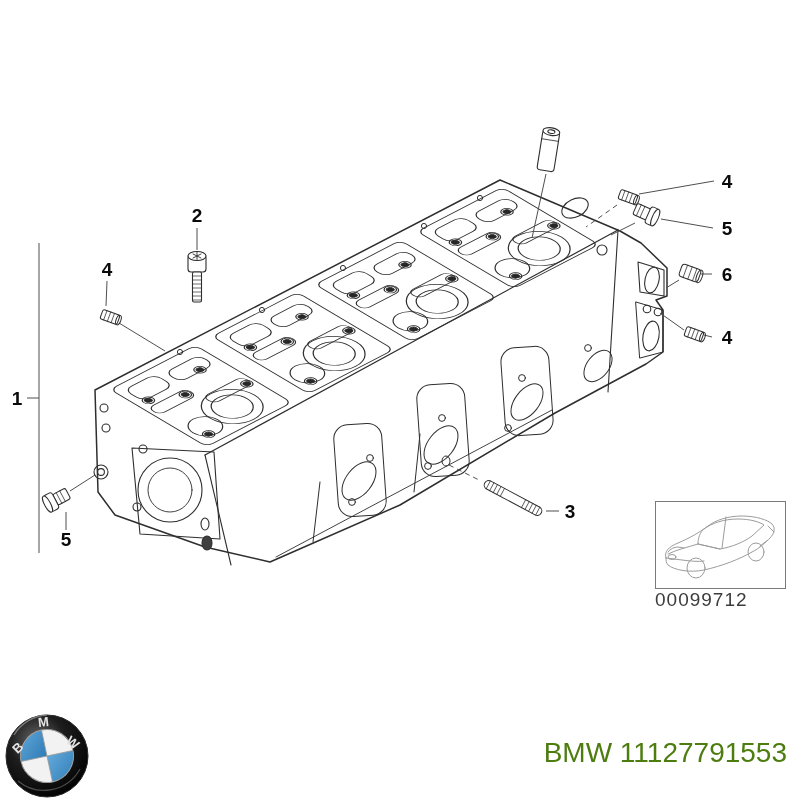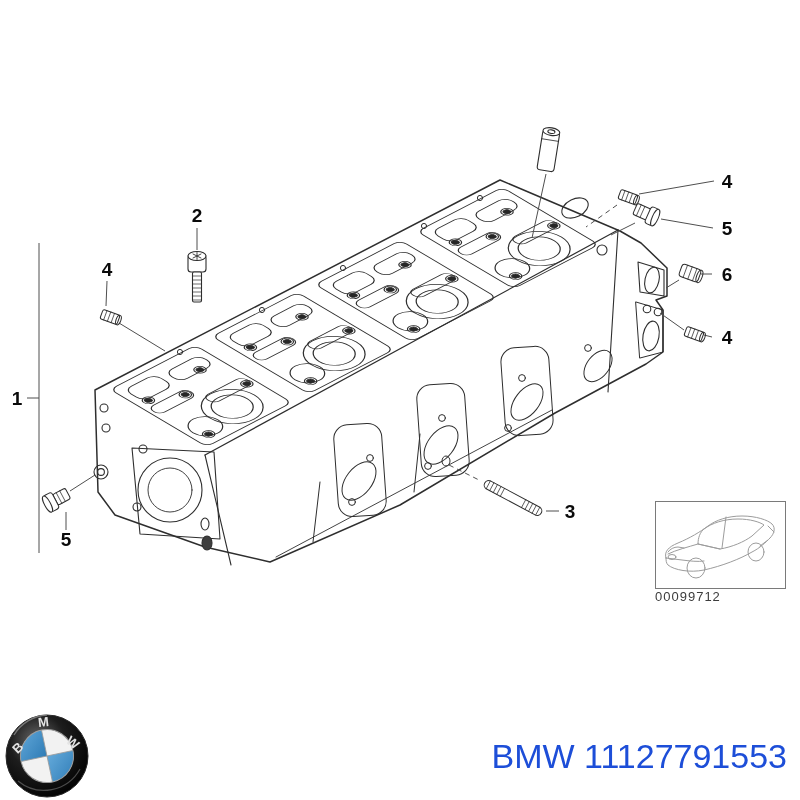--- a/index.html
+++ b/index.html
@@ -3,22 +3,22 @@
 <meta charset="utf-8">
 <style>
   html,body{margin:0;padding:0;background:#ffffff;}
   .stage{position:relative;width:800px;height:800px;background:#ffffff;overflow:hidden;
          font-family:"Liberation Sans", sans-serif;}
   .diagram-svg{position:absolute;left:0;top:0;}
   .thumb{position:absolute;left:655px;top:501px;width:131px;height:88px;
          border:1px solid #7a7a7a;background:#fff;box-sizing:border-box;}
   .thumb svg{display:block;}
   .thumb-code{position:absolute;left:655px;top:589px;width:140px;
-              font-size:13px;color:#3c3c3c;letter-spacing:1px;}
-  .footer-text{position:absolute;right:13px;top:737px;font-size:34px;color:#1d4ed8;
+              font-size:19px;color:#3c3c3c;letter-spacing:1px;}
+  .footer-text{position:absolute;right:13px;top:737px;font-size:28px;color:#4d7c0f;
                letter-spacing:0px;white-space:nowrap;}
   .logo{position:absolute;left:4px;top:713px;width:86px;height:86px;}
   text.callout{font-family:"Liberation Sans", sans-serif;font-weight:bold;font-size:19px;fill:#0a0a0a;}
   .lineart{stroke:#2e2e2e;fill:none;stroke-linejoin:round;stroke-linecap:round;}
 </style>
 </head>
 <body>
 
 <div class="stage">
 

